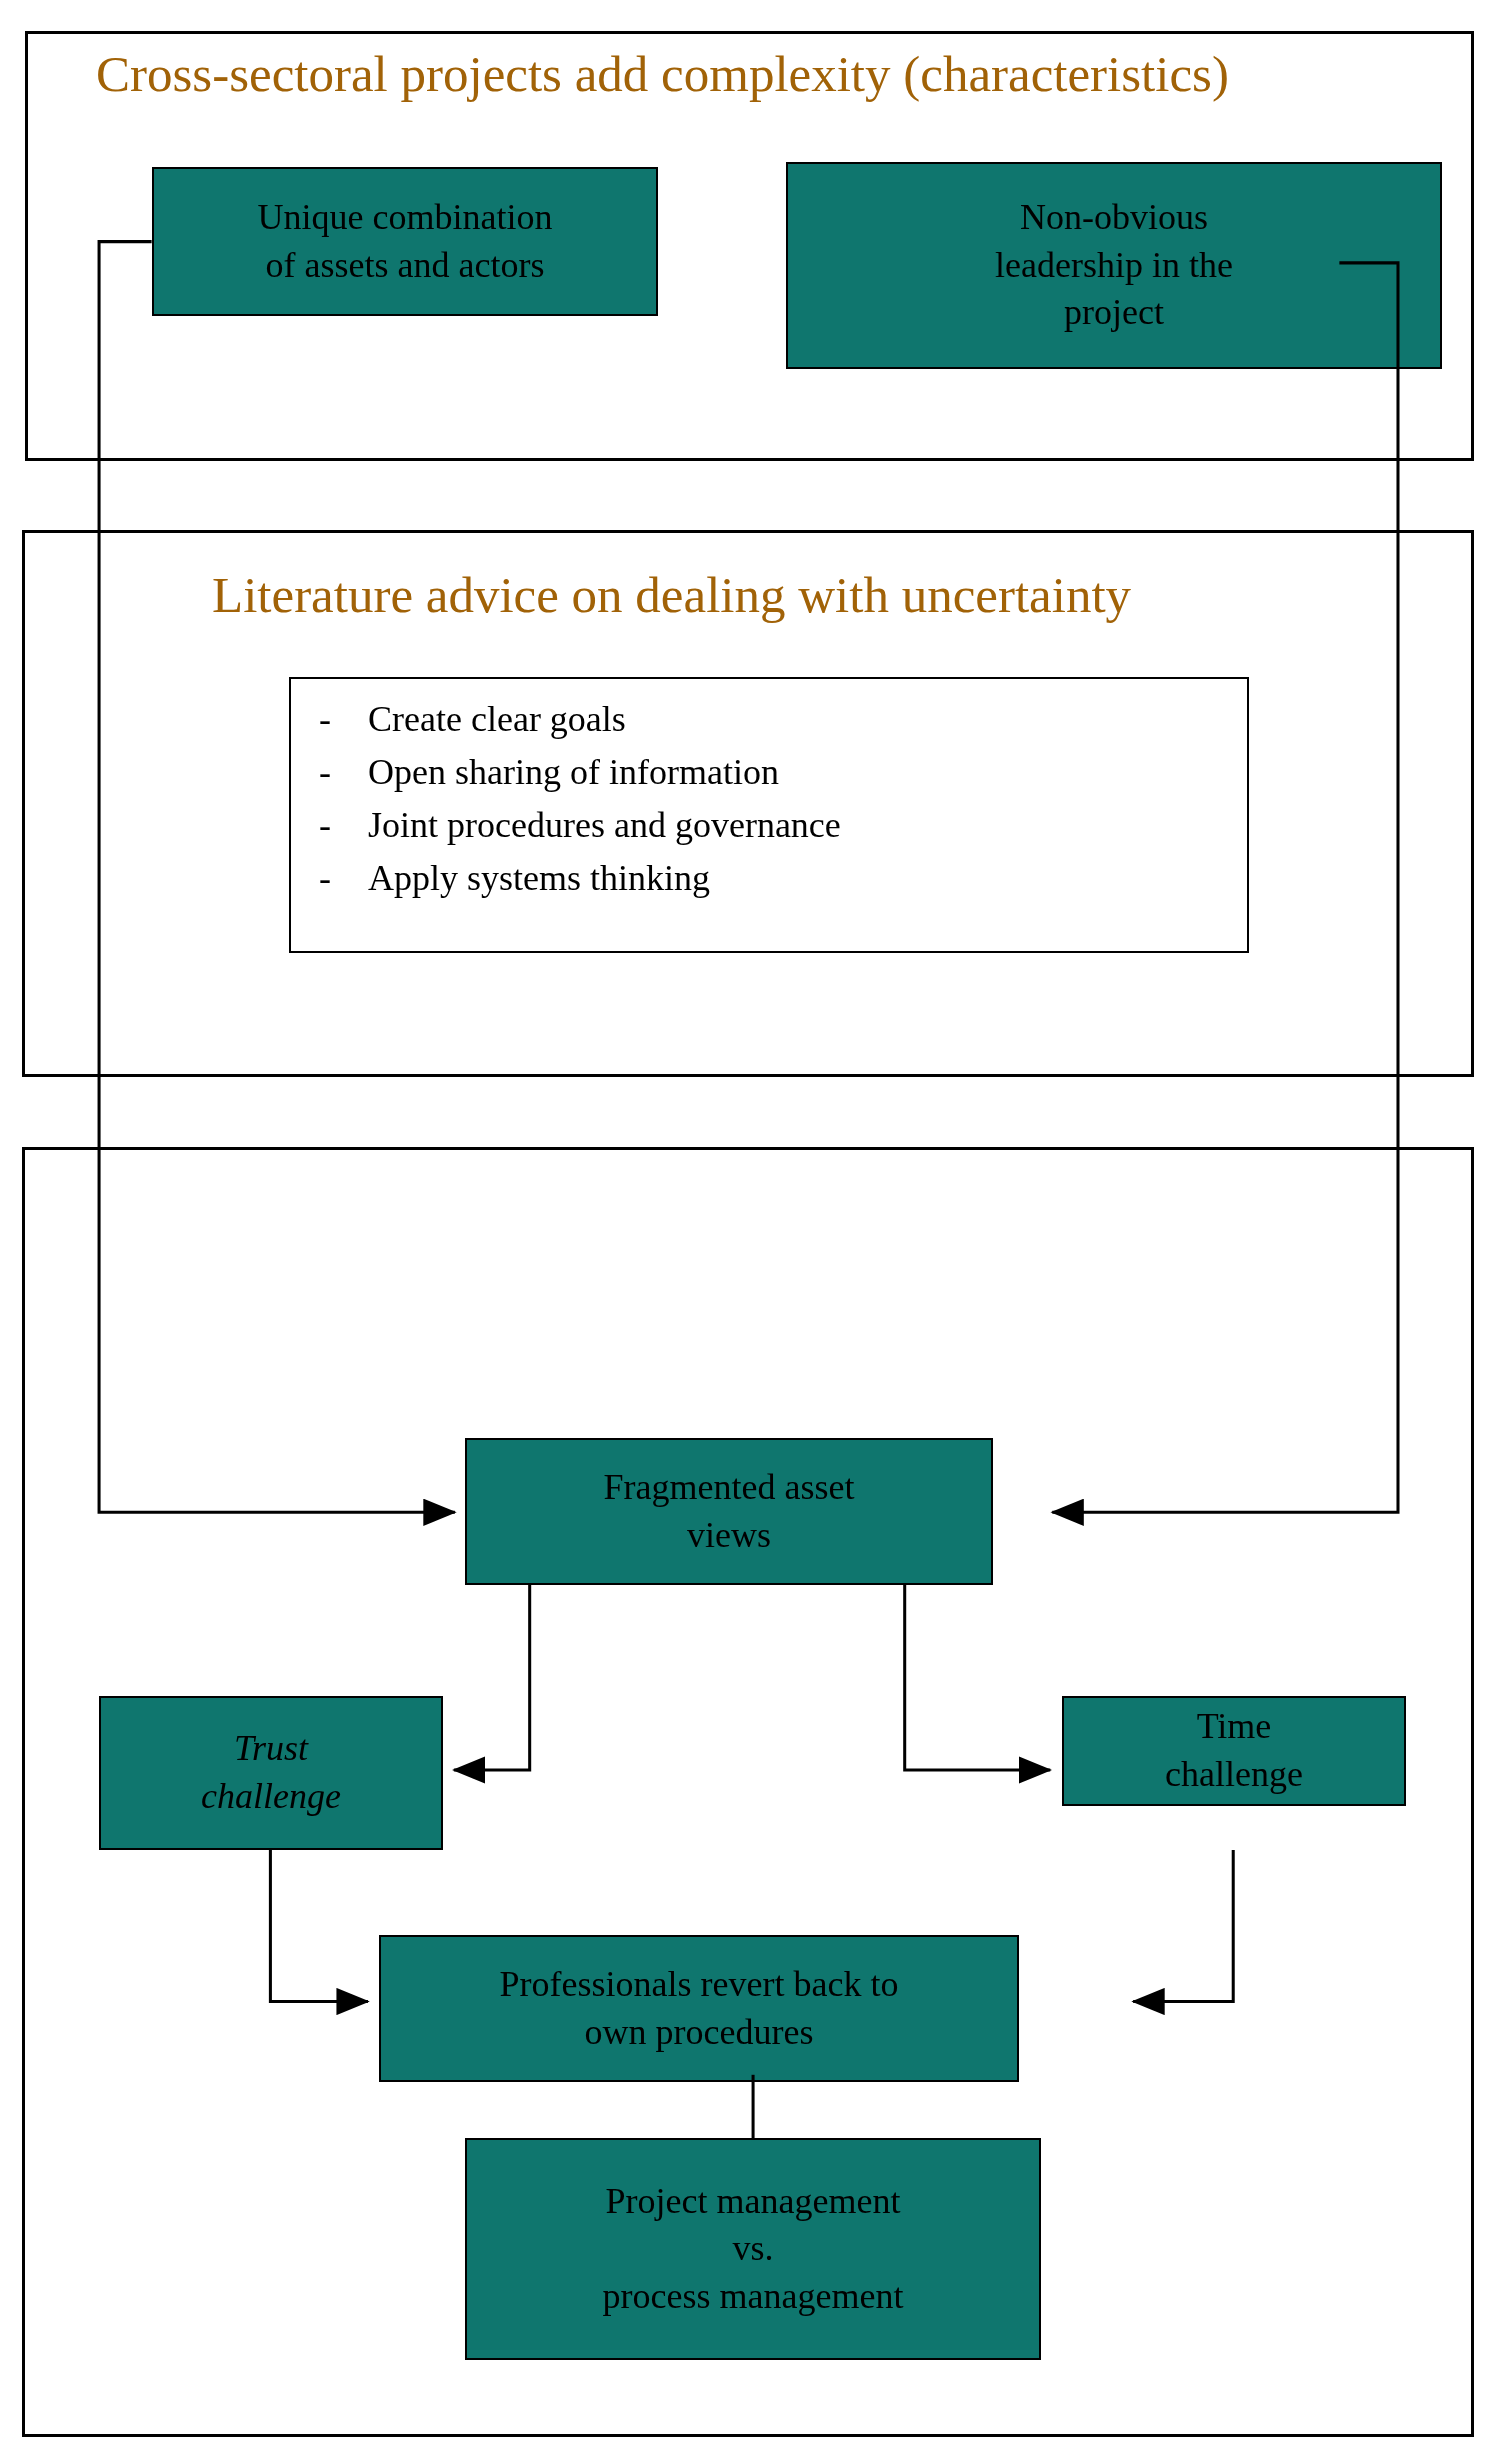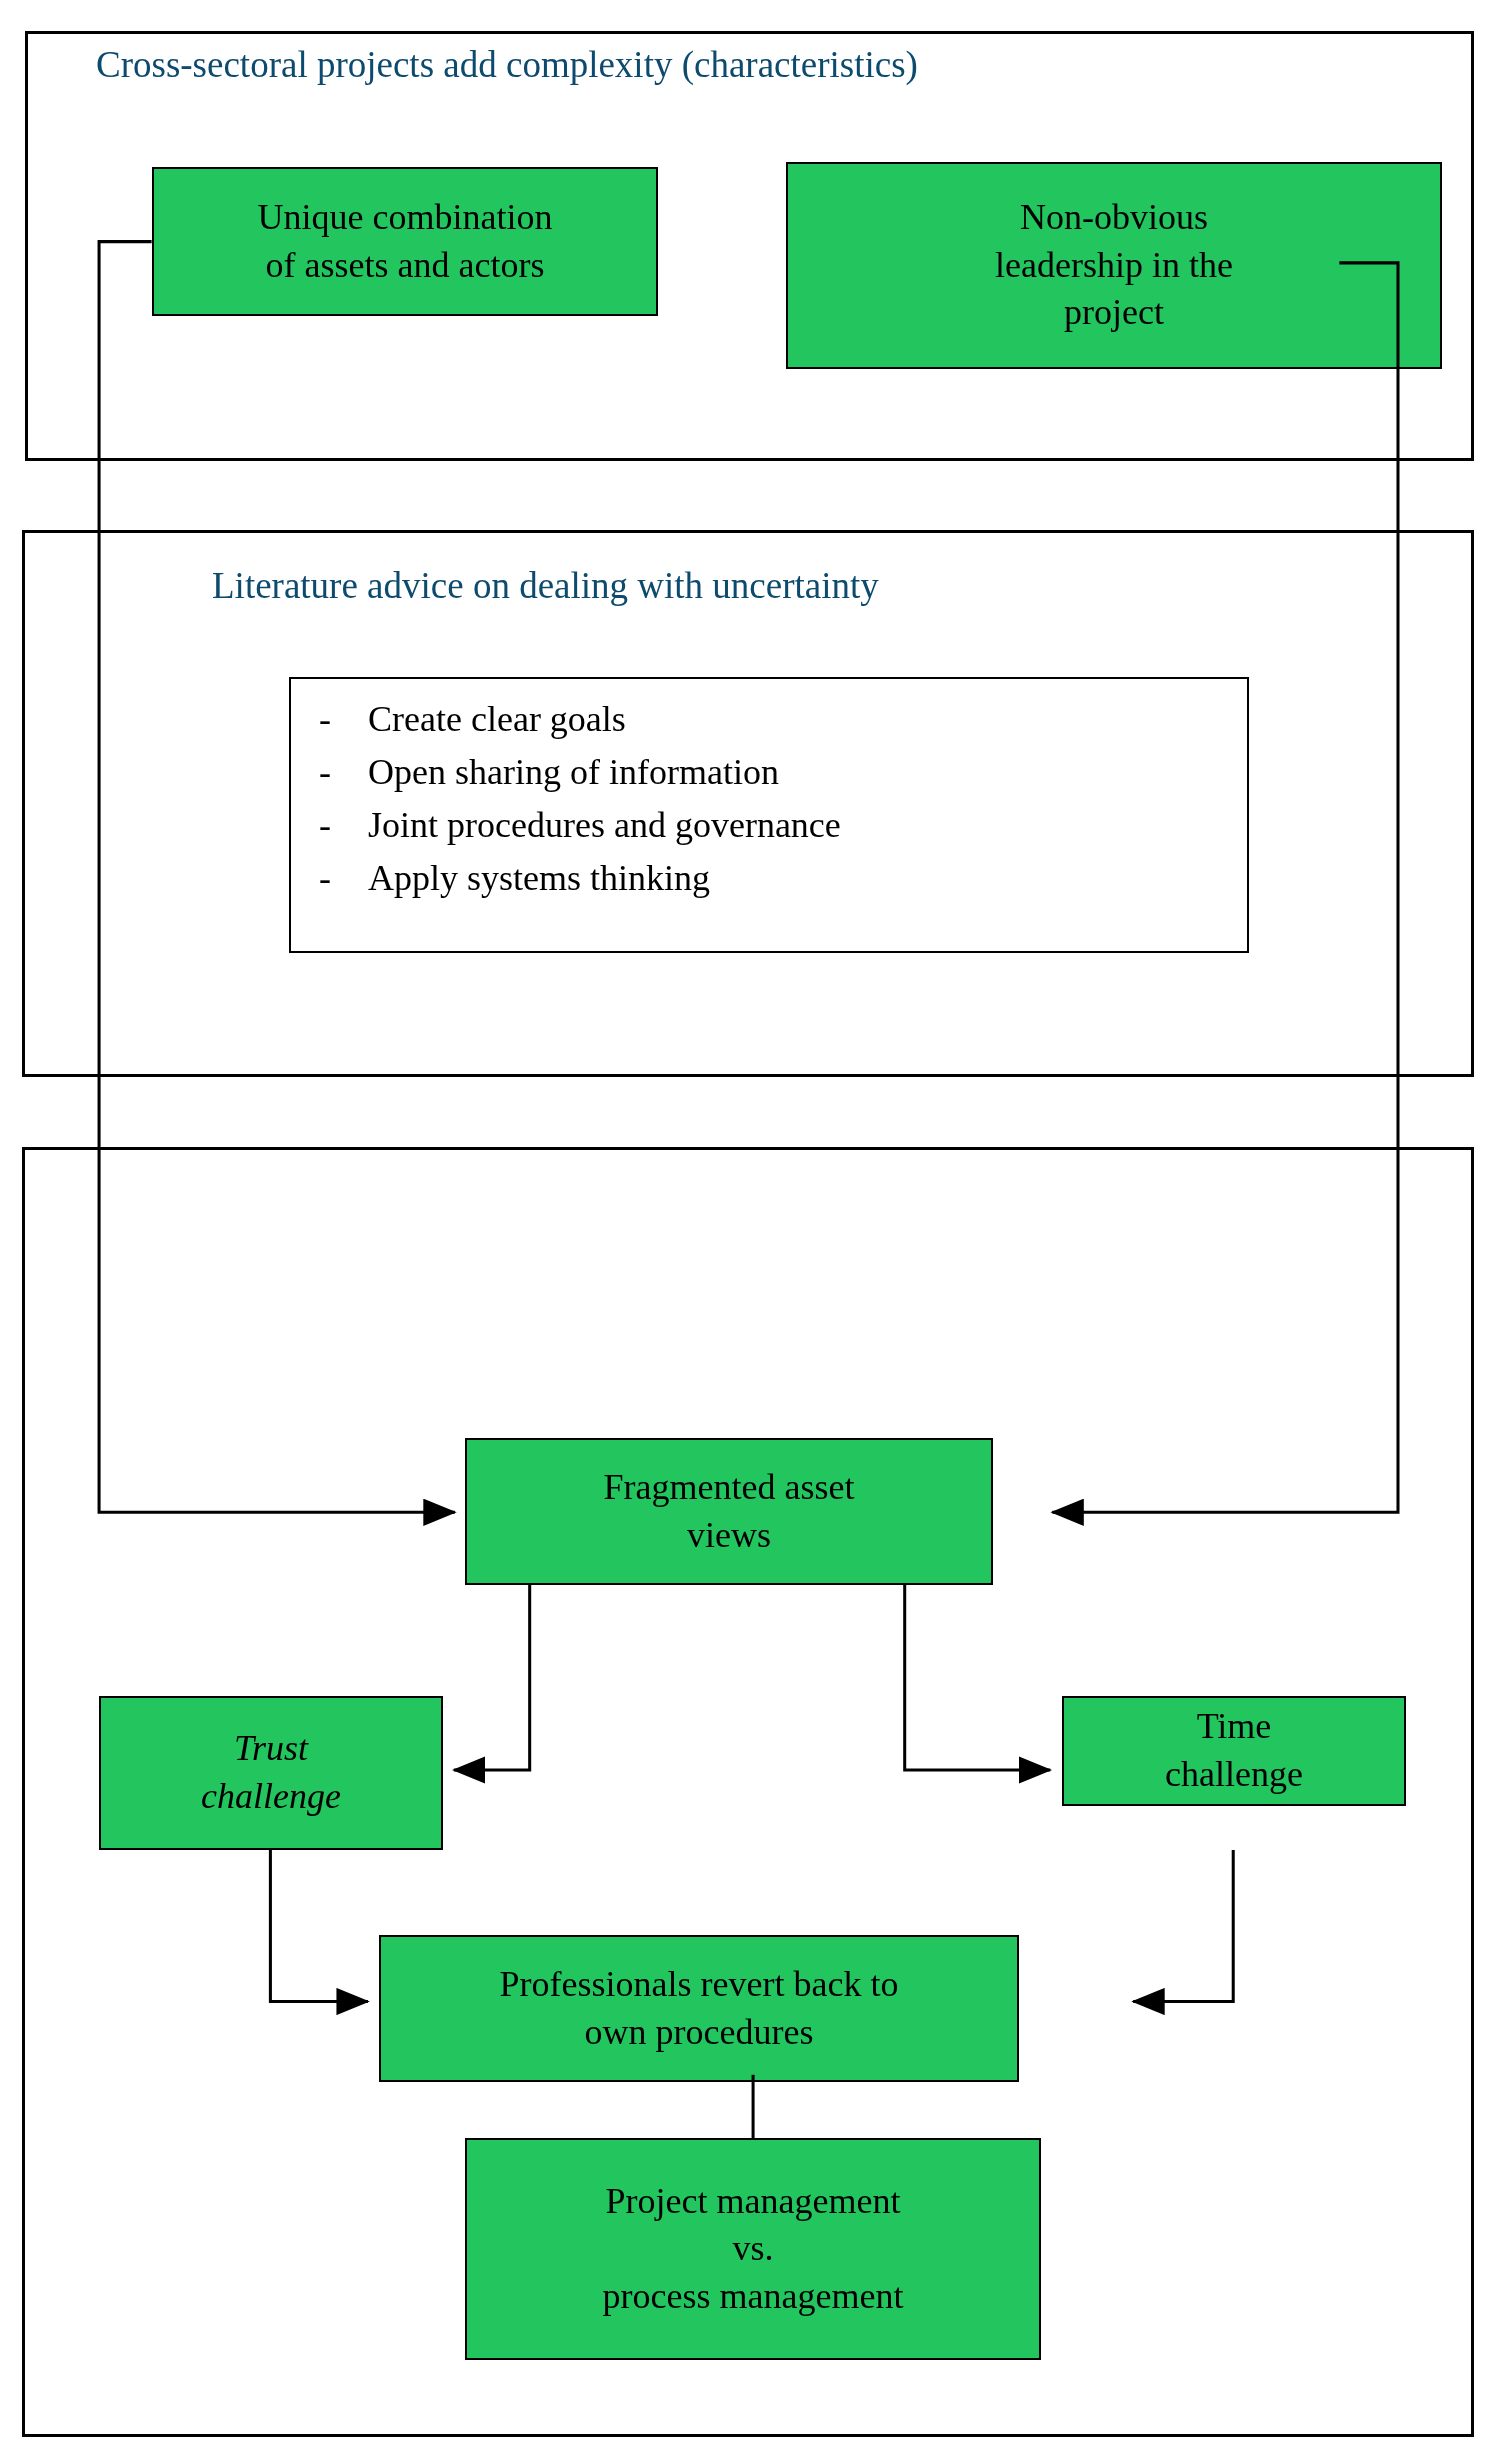--- a/index.html
+++ b/index.html
@@ -27,39 +27,39 @@
     top: 0;
     width: 1492px;
     height: 2462px;
     pointer-events: none;
   }
   
   .box {
     position: absolute;
     box-sizing: border-box;
     border: 2.5px solid #000000;
-    background: #22c55e;
+    background: #0f766e;
     display: flex;
     align-items: center;
     justify-content: center;
     text-align: center;
     line-height: 1.32;
   }
   .section {
     position: absolute;
     box-sizing: border-box;
     border: 3px solid #000000;
     background: transparent;
   }
   .section-title {
     position: absolute;
-    font-size: 37px;
+    font-size: 51px;
     line-height: 1.38;
     white-space: pre-line;
-    color: #0c4a6e;
+    color: #a16207;
   }
   .box-label {
     font-size: 36px;
     white-space: pre-line;
     display: block;
     padding: 0 9px;
   }
   
   .list-box {
     position: absolute;

